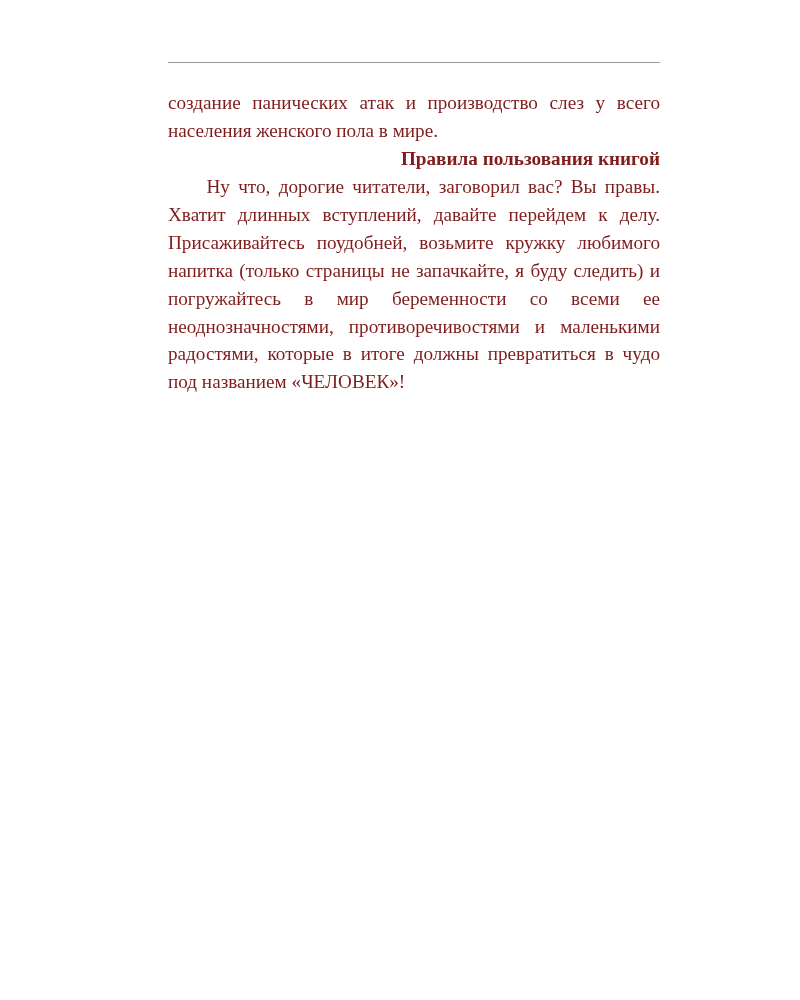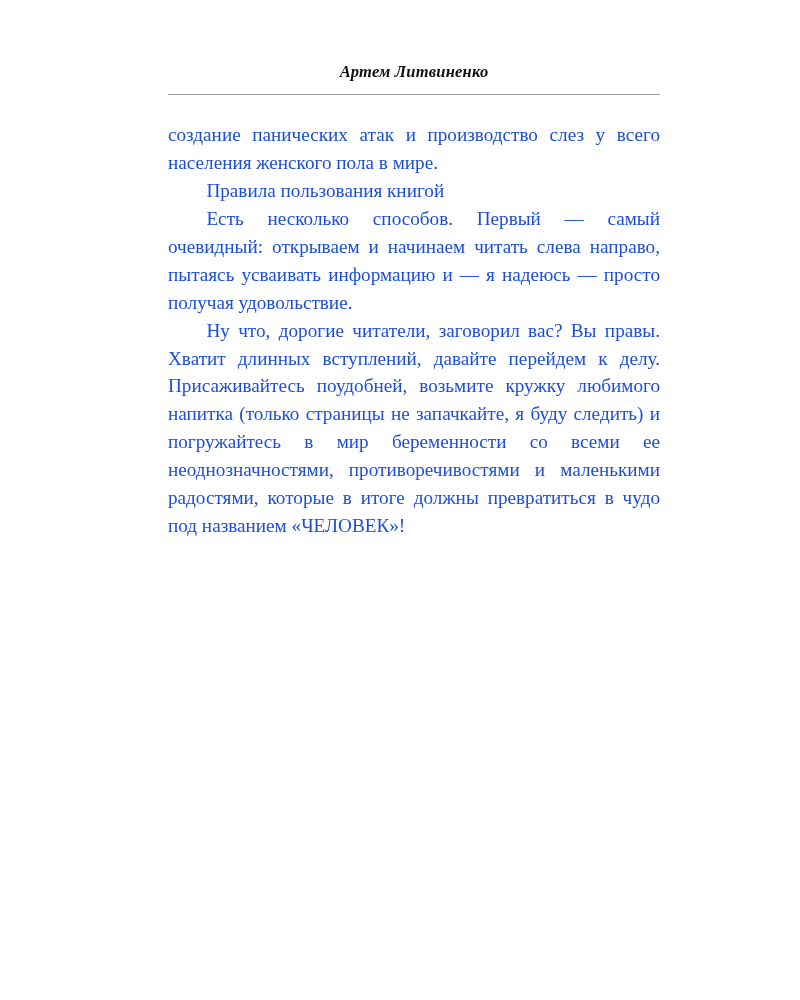--- a/index.html
+++ b/index.html
@@ -36,53 +36,51 @@
     border-top: 1px solid #9b9b9b;
     margin: 0 0 26px 0;
     width: 100%;
   }
   .body-text {
     font-size: 19.2px;
     line-height: 1.455;
     text-align: justify;
     text-justify: inter-word;
     hyphens: manual;
-    color: #1d4ed8;
+    color: #7f1d1d;
   }
   .body-text p {
     margin: 0;
   }
   .p-indent {
     text-indent: 2.0em;
   }
   .p-noindent {
     text-indent: 0;
   }
   .subhead {
-    font-weight: normal;
+    font-weight: bold;
     text-indent: 2.0em;
-    text-align: left;
+    text-align: right;
     margin: 0;
   }
 </style>
 </head>
 <body>
 
 <div class="page">
 
-  <div class="running-head">Артем Литвиненко</div>
 
   <hr class="head-rule">
 
   <div class="body-text">
 
     <p class="p-noindent">создание панических атак и производство слез у всего населения женского пола в мире.</p>
 
     <p class="subhead">Правила пользования книгой</p>
 
-    <p class="p-indent">Есть несколько способов. Первый — самый очевидный: открываем и начинаем читать слева направо, пытаясь усваивать информацию и — я надеюсь — просто получая удовольствие.</p>
 
 
     <p class="p-indent">Ну что, дорогие читатели, заговорил вас? Вы правы. Хватит длинных вступлений, давайте перейдем к делу. Присаживайтесь поудобней, возьмите кружку любимого напитка (только страницы не запачкайте, я буду следить) и погружайтесь в мир беременности со всеми ее неоднозначностями, противоречивостями и маленькими радостями, которые в итоге должны превратиться в чудо под названием «ЧЕЛОВЕК»!</p>
 
   </div>
 
 </div>
 
 </body></html>

